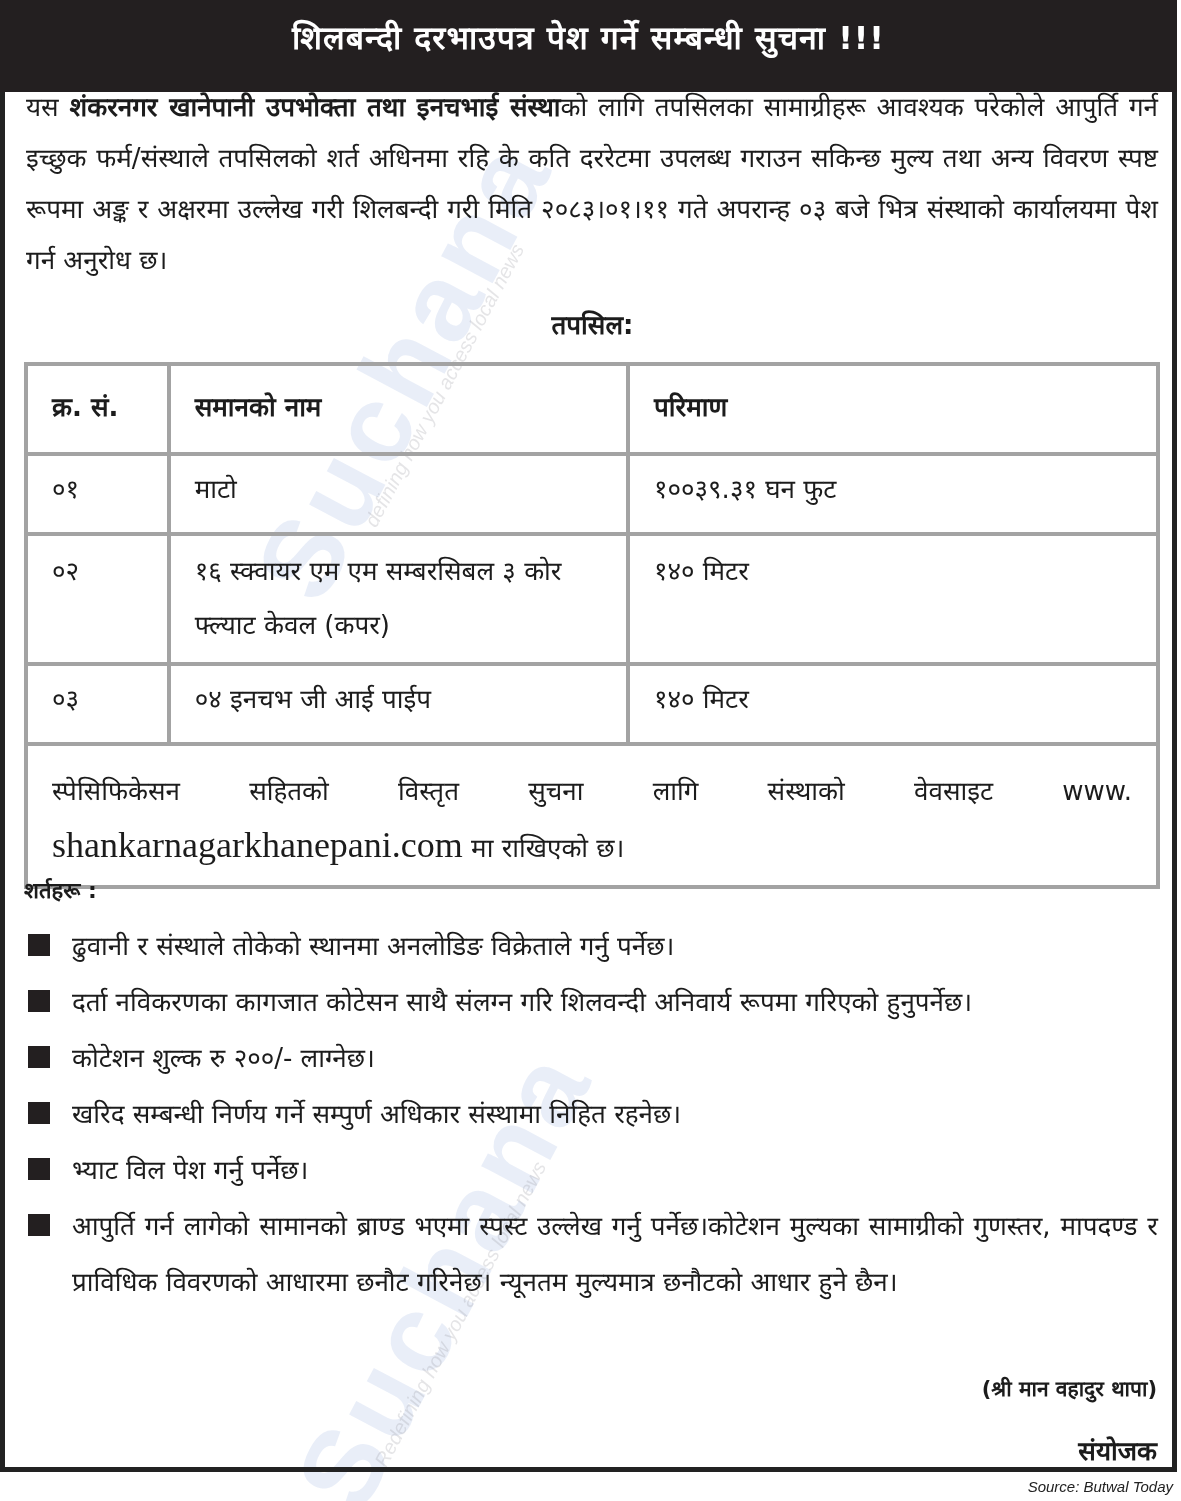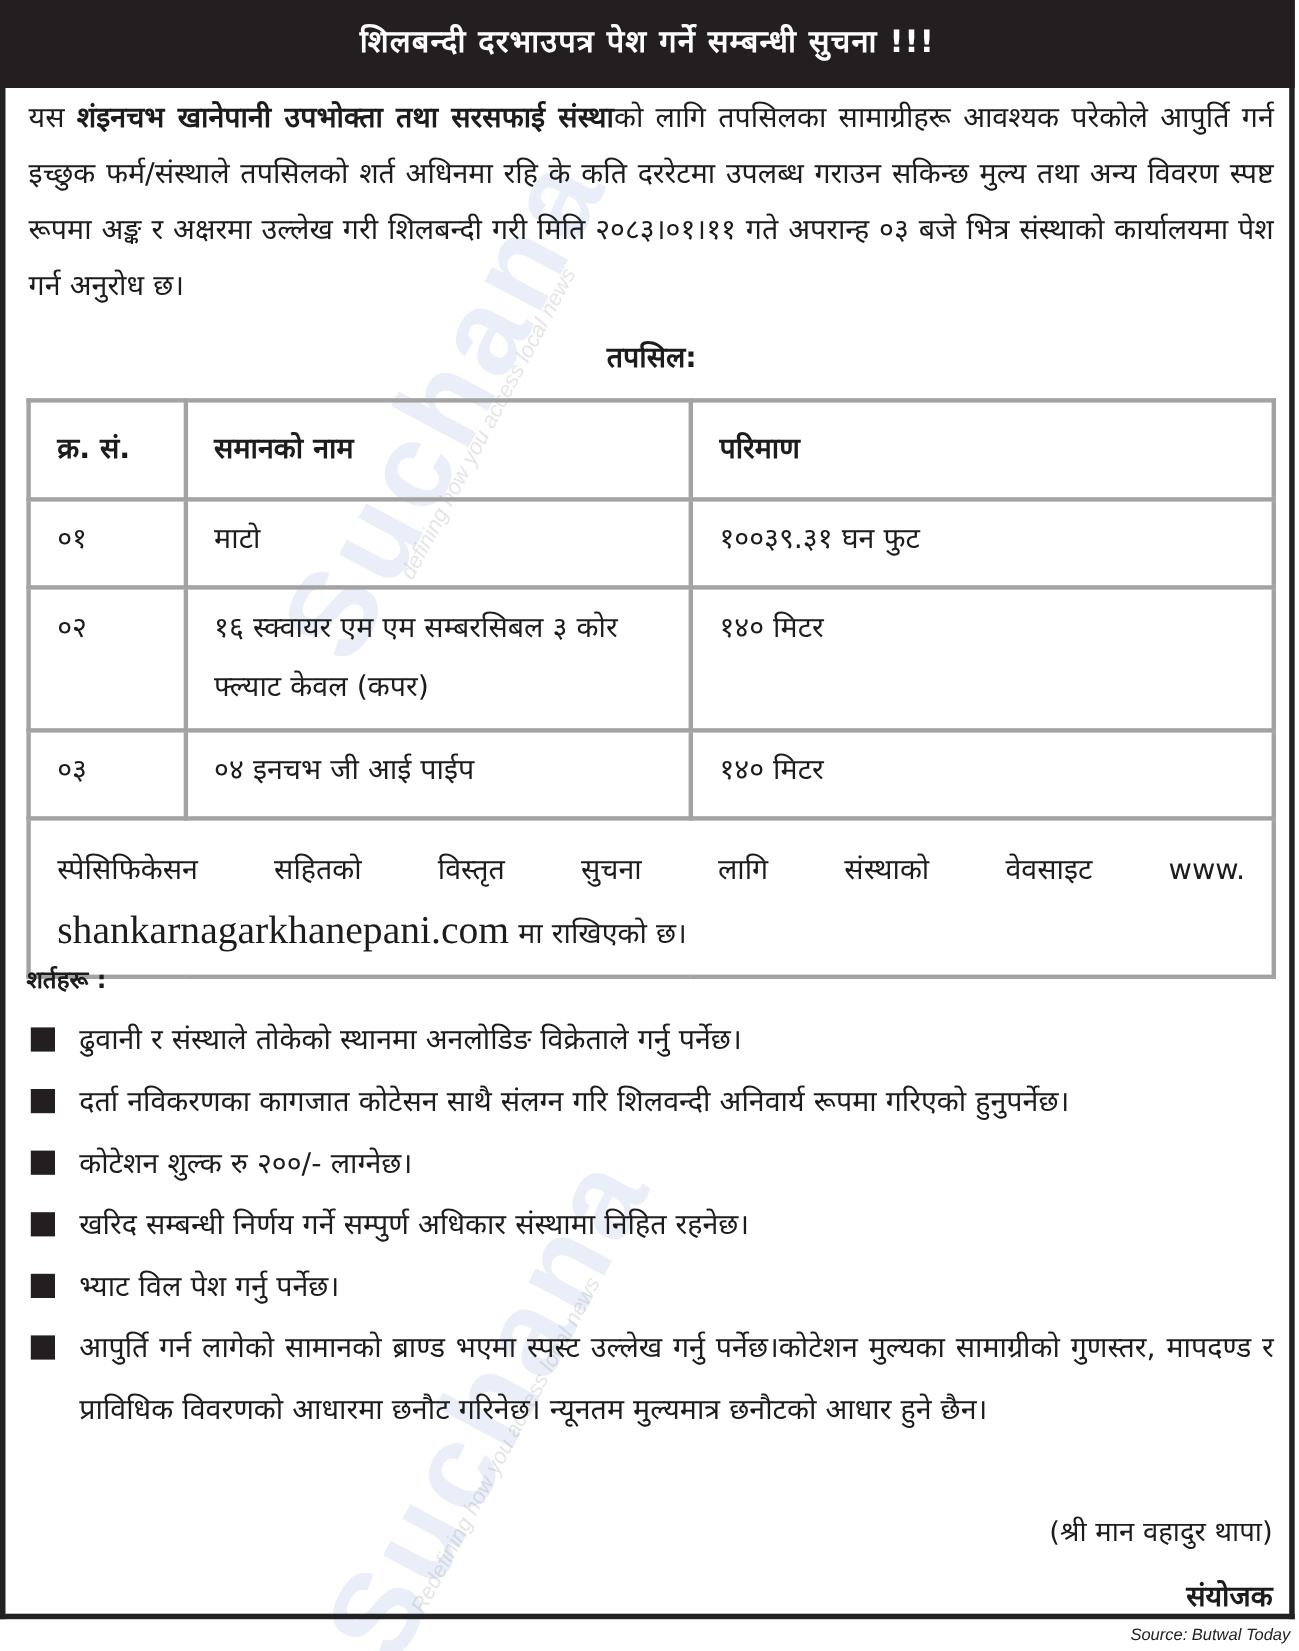--- a/index.html
+++ b/index.html
@@ -22,24 +22,24 @@
     font-size: 20px; color: rgba(150, 150, 160, 0.25);
     pointer-events: none; white-space: nowrap;
   }
   .watermark-sub.two { left: 370px; top: 1460px; }
   .frame {
     position: absolute; left: 0; top: 0; width: 1177px; height: 1472px;
     border-left: 5px solid #222; border-right: 5px solid #222;
     border-bottom: 5px solid #222; box-sizing: border-box;
   }
   .title-bar {
-    position: absolute; left: 0; top: 0; width: 1177px; height: 80px;
+    position: absolute; left: 0; top: 0; width: 1177px; height: 92px;
     background: #231f20; color: #ffffff; text-align: center;
     font-family: "DejaVu Sans", sans-serif; font-weight: bold;
-    font-size: 28px; line-height: 76px; letter-spacing: 1px;
+    font-size: 32px; line-height: 76px; letter-spacing: 1px;
   }
   .intro {
     position: absolute; left: 26px; top: 82px; width: 1132px;
     font-size: 26px; line-height: 51px; text-align: justify;
   }
   .intro b { font-weight: bold; }
   .tapasil-label {
     position: absolute; left: 4px; width: 1177px; top: 306px;
     text-align: center; font-size: 26px; font-weight: bold;
   }
@@ -64,21 +64,21 @@
   }
   .conditions {
     position: absolute; left: 28px; top: 918px; width: 1130px;
     list-style: none; margin: 0; padding: 0; font-size: 26px;
   }
   .conditions li { position: relative; padding-left: 44px; line-height: 56px; text-align: justify; }
   .bullet {
     position: absolute; left: 0; top: 16px; width: 22px; height: 22px; background: #231f20;
   }
   .signature-name {
-    position: absolute; right: 24px; top: 1374px; font-size: 25px; font-weight: normal; margin-left: 28px;
+    position: absolute; right: 24px; top: 1374px; font-size: 21px; font-weight: bold; margin-left: 28px;
   }
   .signature-role {
     position: absolute; right: 24px; top: 1432px; font-size: 26px; font-weight: bold;
   }
   .source {
     position: absolute; right: 8px; top: 1478px;
     font-family: "Liberation Sans", sans-serif; font-style: italic; font-size: 15px; color: #222; text-align: center;
   }
 </style>
 </head>
@@ -87,21 +87,21 @@
 <div class="watermark">Suchana</div>
 <div class="watermark-sub">defining how you access local news</div>
 <div class="watermark two">Suchana</div>
 <div class="watermark-sub two">Redefining how you access local news</div>
 
 <div class="frame"></div>
 
 <div class="title-bar">शिलबन्दी दरभाउपत्र पेश गर्ने सम्बन्धी सुचना !!!</div>
 
 <div class="intro">
-  <span>यस </span><b>शंइनचभ खानेपानी उपभोक्ता तथा सरसफाई संस्था</b><span>को लागि तपसिलका सामाग्रीहरू आवश्यक परेकोले आपुर्ति गर्न इच्छुक फर्म/संस्थाले तपसिलको शर्त अधिनमा रहि के कति दररेटमा उपलब्ध गराउन सकिन्छ मुल्य तथा अन्य विवरण स्पष्ट रूपमा अङ्क र अक्षरमा उल्लेख गरी शिलबन्दी गरी मिति २०८३।०१।११ गते अपरान्ह ०३ बजे भित्र संस्थाको कार्यालयमा पेश गर्न अनुरोध छ।</span>
+  <span>यस </span><b>शंकरनगर खानेपानी उपभोक्ता तथा इनचभाई संस्था</b><span>को लागि तपसिलका सामाग्रीहरू आवश्यक परेकोले आपुर्ति गर्न इच्छुक फर्म/संस्थाले तपसिलको शर्त अधिनमा रहि के कति दररेटमा उपलब्ध गराउन सकिन्छ मुल्य तथा अन्य विवरण स्पष्ट रूपमा अङ्क र अक्षरमा उल्लेख गरी शिलबन्दी गरी मिति २०८३।०१।११ गते अपरान्ह ०३ बजे भित्र संस्थाको कार्यालयमा पेश गर्न अनुरोध छ।</span>
 </div>
 
 <div class="tapasil-label">तपसिल:</div>
 
 <table class="items">
   <colgroup>
     <col style="width:143px">
     <col style="width:461px">
     <col style="width:532px">
   </colgroup>

